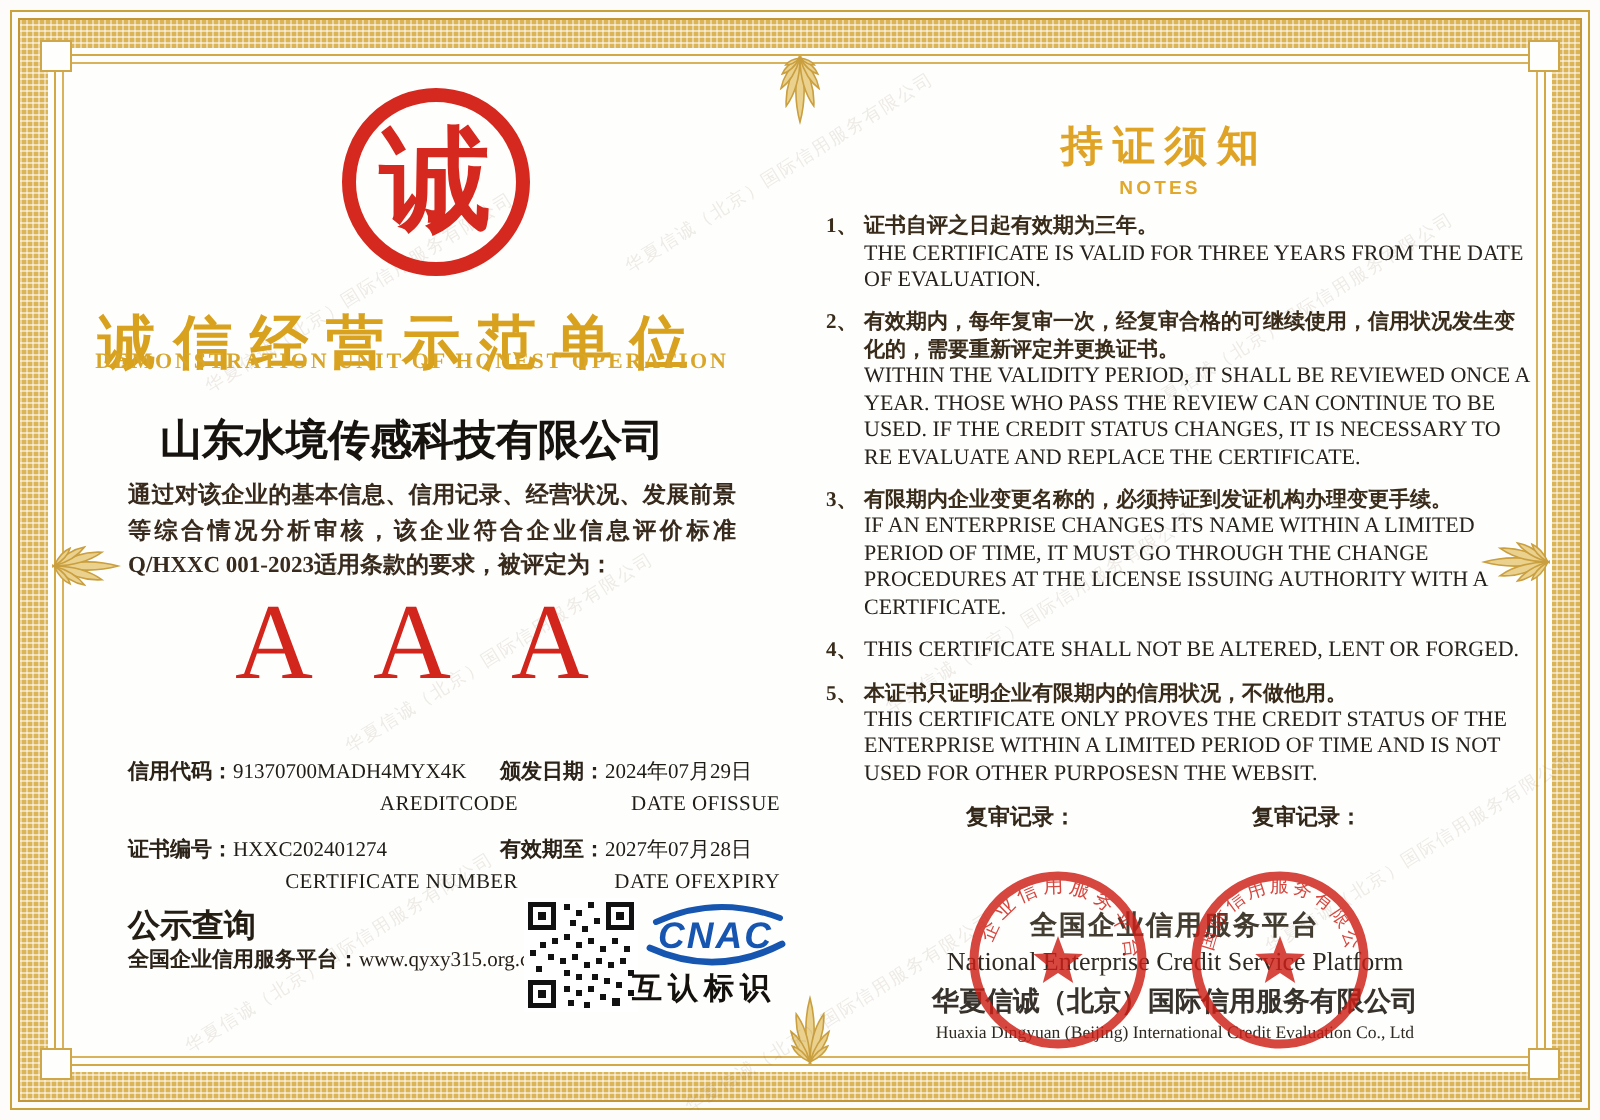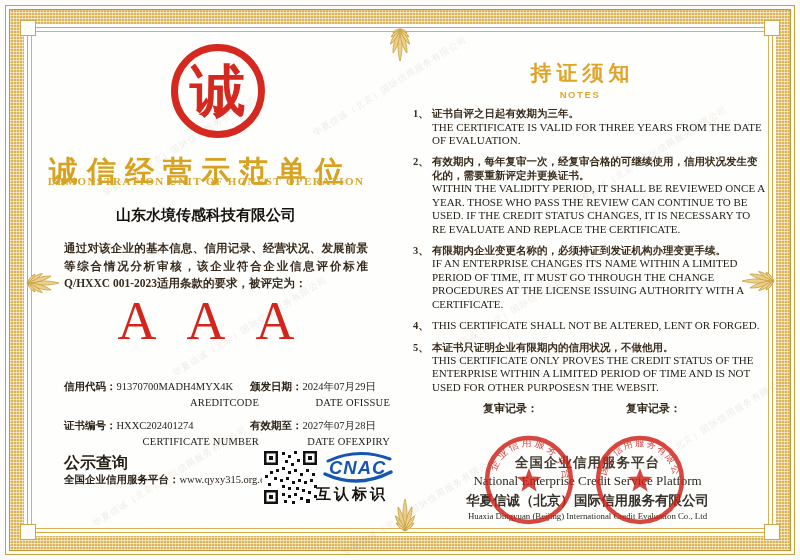--- a/index.html
+++ b/index.html
@@ -29,21 +29,21 @@
   
   .emblem{position:absolute;left:171px;top:44px;width:80px;height:80px;border-radius:50%;
           border:7px solid #D5281E;display:flex;align-items:center;justify-content:center;}
   .emblem span{font-size:56px;line-height:56px;color:#D5281E;font-weight:bold;
                font-family:"Liberation Serif",serif;}
   .title{position:absolute;left:40px;top:152px;width:332px;font-size:29px;
          font-weight:bold;color:#D8A11E;letter-spacing:9px;text-indent:9px;
          font-family:"Liberation Sans",sans-serif;}
   .subtitle{position:absolute;left:40px;top:175px;width:332px;text-align:center;font-size:11px;
             font-weight:bold;color:#D9A62A;letter-spacing:1.4px;}
-  .company{position:absolute;left:40px;top:206px;width:332px;text-align:center;font-size:15px;
+  .company{position:absolute;left:40px;top:206px;width:332px;text-align:center;font-size:21px;
            font-weight:bold;color:#16130F;font-family:"Liberation Sans",sans-serif;}
   .statement{position:absolute;left:64px;top:240px;width:304px;font-size:11.5px;line-height:17.5px;
              font-weight:bold;color:#382B1D;text-align:justify;}
   .rating{position:absolute;left:40px;top:290px;width:332px;text-align:center;font-size:54px;
           color:#D2251C;letter-spacing:30px;text-indent:30px;font-family:"Liberation Serif",serif;}
   .field{position:absolute;font-size:10.5px;color:#1F1B15;line-height:13px;}
   .f1{left:64px;top:380px;width:195px}.f2{left:250px;top:380px;width:140px}
   .f3{left:64px;top:419px;width:195px}.f4{left:250px;top:419px;width:140px}
   .flabel{font-weight:bold;color:#2B2218;font-family:"Liberation Sans",sans-serif;font-size:10.5px;}
   .fvalue{font-family:"Liberation Serif",serif;}

